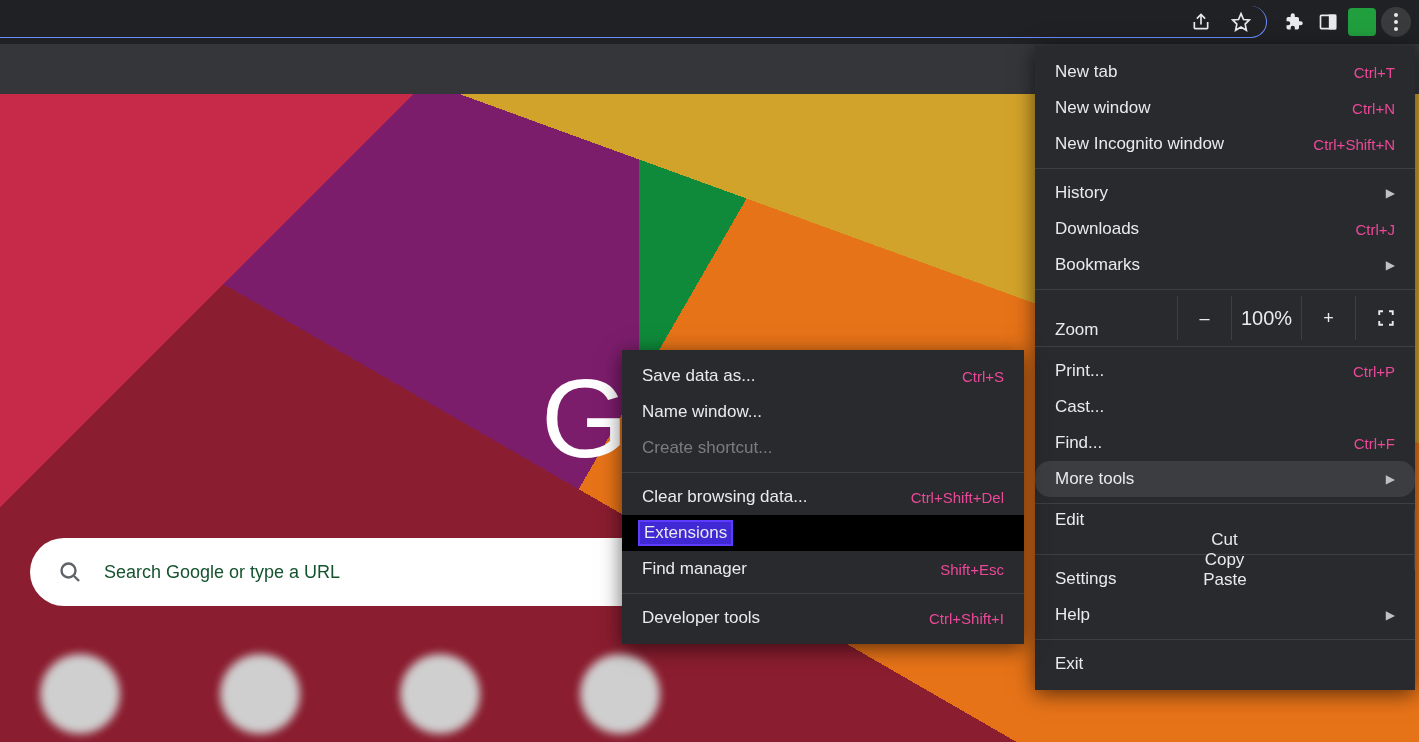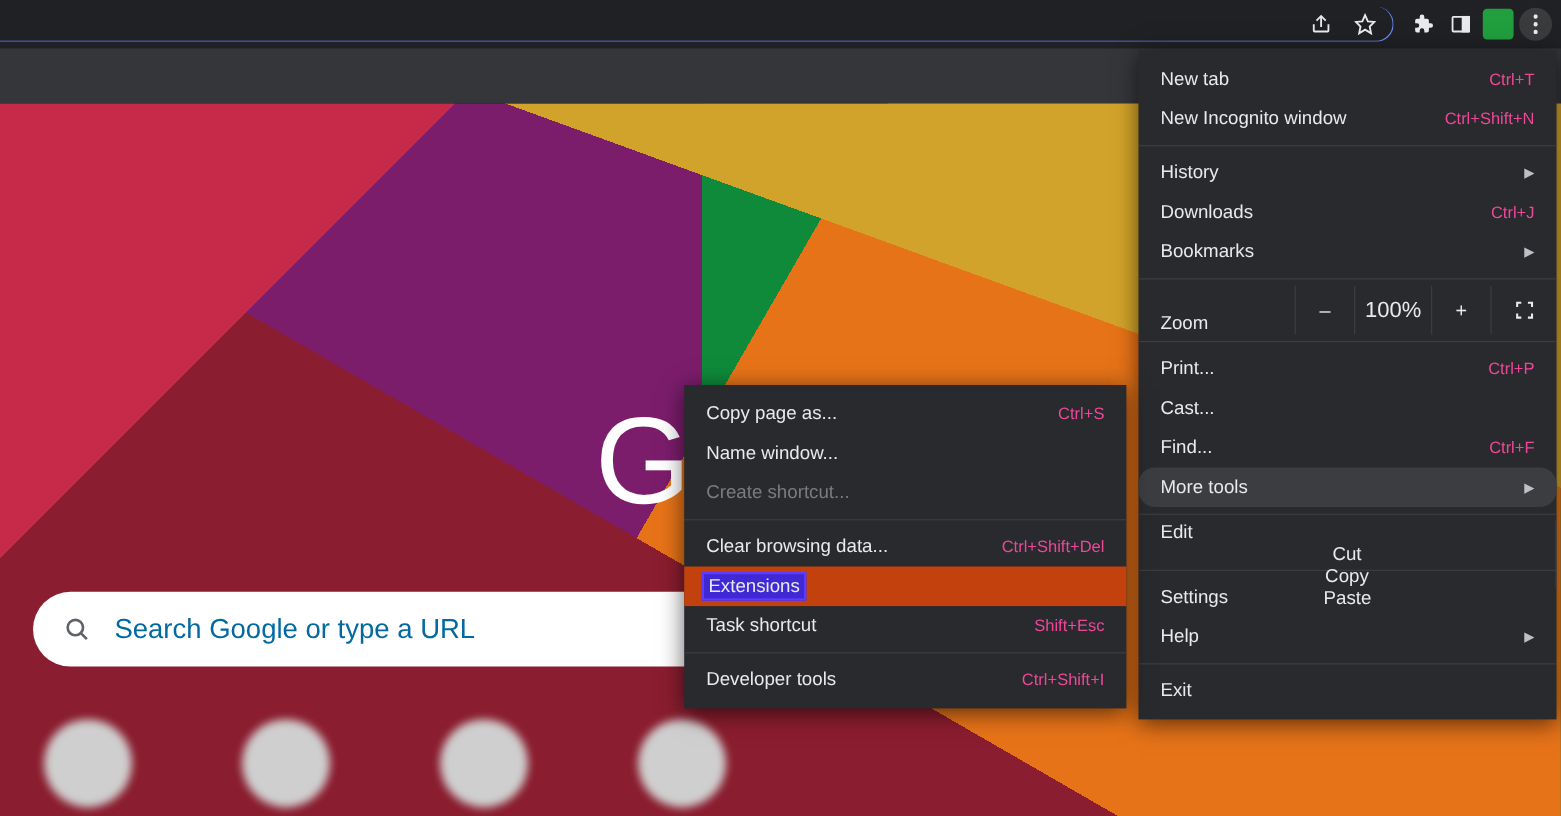--- a/index.html
+++ b/index.html
@@ -72,21 +72,21 @@
   width: 860px;
   height: 68px;
   background: #fff;
   border-radius: 34px;
   display: flex;
   align-items: center;
   padding: 0 28px;
   gap: 22px;
 }
 .search-icon { color: #5f6368; }
-.search-text { color: #0369a1; font-size: 25px; }
+.search-text { color: #14532d; font-size: 18px; }
 .shortcuts { position: absolute; top: 560px; left: 40px; display: flex; gap: 100px; }
 .shortcut {
   width: 80px;
   height: 80px;
   background: #cfcfcf;
   border-radius: 50%;
   filter: blur(4px);
 }
 
 
@@ -130,21 +130,21 @@
   top: 350px;
   left: 622px;
   width: 402px;
   background: #292a2d;
   color: #e8eaed;
   font-size: 17px;
   box-shadow: 0 4px 20px rgba(0,0,0,0.6);
   padding: 8px 0;
 }
 .submenu .menu-row.disabled { color: #7a7c80; }
-.submenu .menu-row.highlight { background: #c2410c; padding-left: 16px; }
+.submenu .menu-row.highlight { background: #000000; padding-left: 16px; }
 .submenu .menu-row.highlight span.lbl { border: 2px solid #5d3bff; background: #4029d4; padding: 1px 4px; }
 
 svg { display: block; }
 </style>
 </head>
 <body>
 
 <div class="top-bar">
   <div class="addr-container">
     <span class="top-icon">
@@ -206,20 +206,24 @@
     <div class="shortcut"></div>
   </div>
 </div>
 
 <div class="menu">
   <div class="menu-row">
     <span>New tab</span>
     <span class="menu-shortcut">Ctrl+T</span>
   </div>
   <div class="menu-row">
+    <span>New window</span>
+    <span class="menu-shortcut">Ctrl+N</span>
+  </div>
+  <div class="menu-row">
     <span>New Incognito window</span>
     <span class="menu-shortcut">Ctrl+Shift+N</span>
   </div>
   <div class="menu-sep"></div>
 
   <div class="menu-row">
     <span>History</span>
     <span class="arrow">▶</span>
   </div>
   <div class="menu-row">
@@ -279,40 +283,40 @@
   </div>
   <div class="menu-sep"></div>
 
   <div class="menu-row">
     <span>Exit</span>
   </div>
 </div>
 
 <div class="submenu">
   <div class="menu-row">
-    <span>Copy page as...</span>
+    <span>Save data as...</span>
     <span class="menu-shortcut">Ctrl+S</span>
   </div>
   <div class="menu-row">
     <span>Name window...</span>
   </div>
   <div class="menu-row disabled">
     <span>Create shortcut...</span>
   </div>
   <div class="menu-sep"></div>
 
   <div class="menu-row">
     <span>Clear browsing data...</span>
     <span class="menu-shortcut">Ctrl+Shift+Del</span>
   </div>
   <div class="menu-row highlight">
     <span class="lbl">Extensions</span>
   </div>
   <div class="menu-row">
-    <span>Task shortcut</span>
+    <span>Find manager</span>
     <span class="menu-shortcut">Shift+Esc</span>
   </div>
   <div class="menu-sep"></div>
 
   <div class="menu-row">
     <span>Developer tools</span>
     <span class="menu-shortcut">Ctrl+Shift+I</span>
   </div>
 </div>
 

